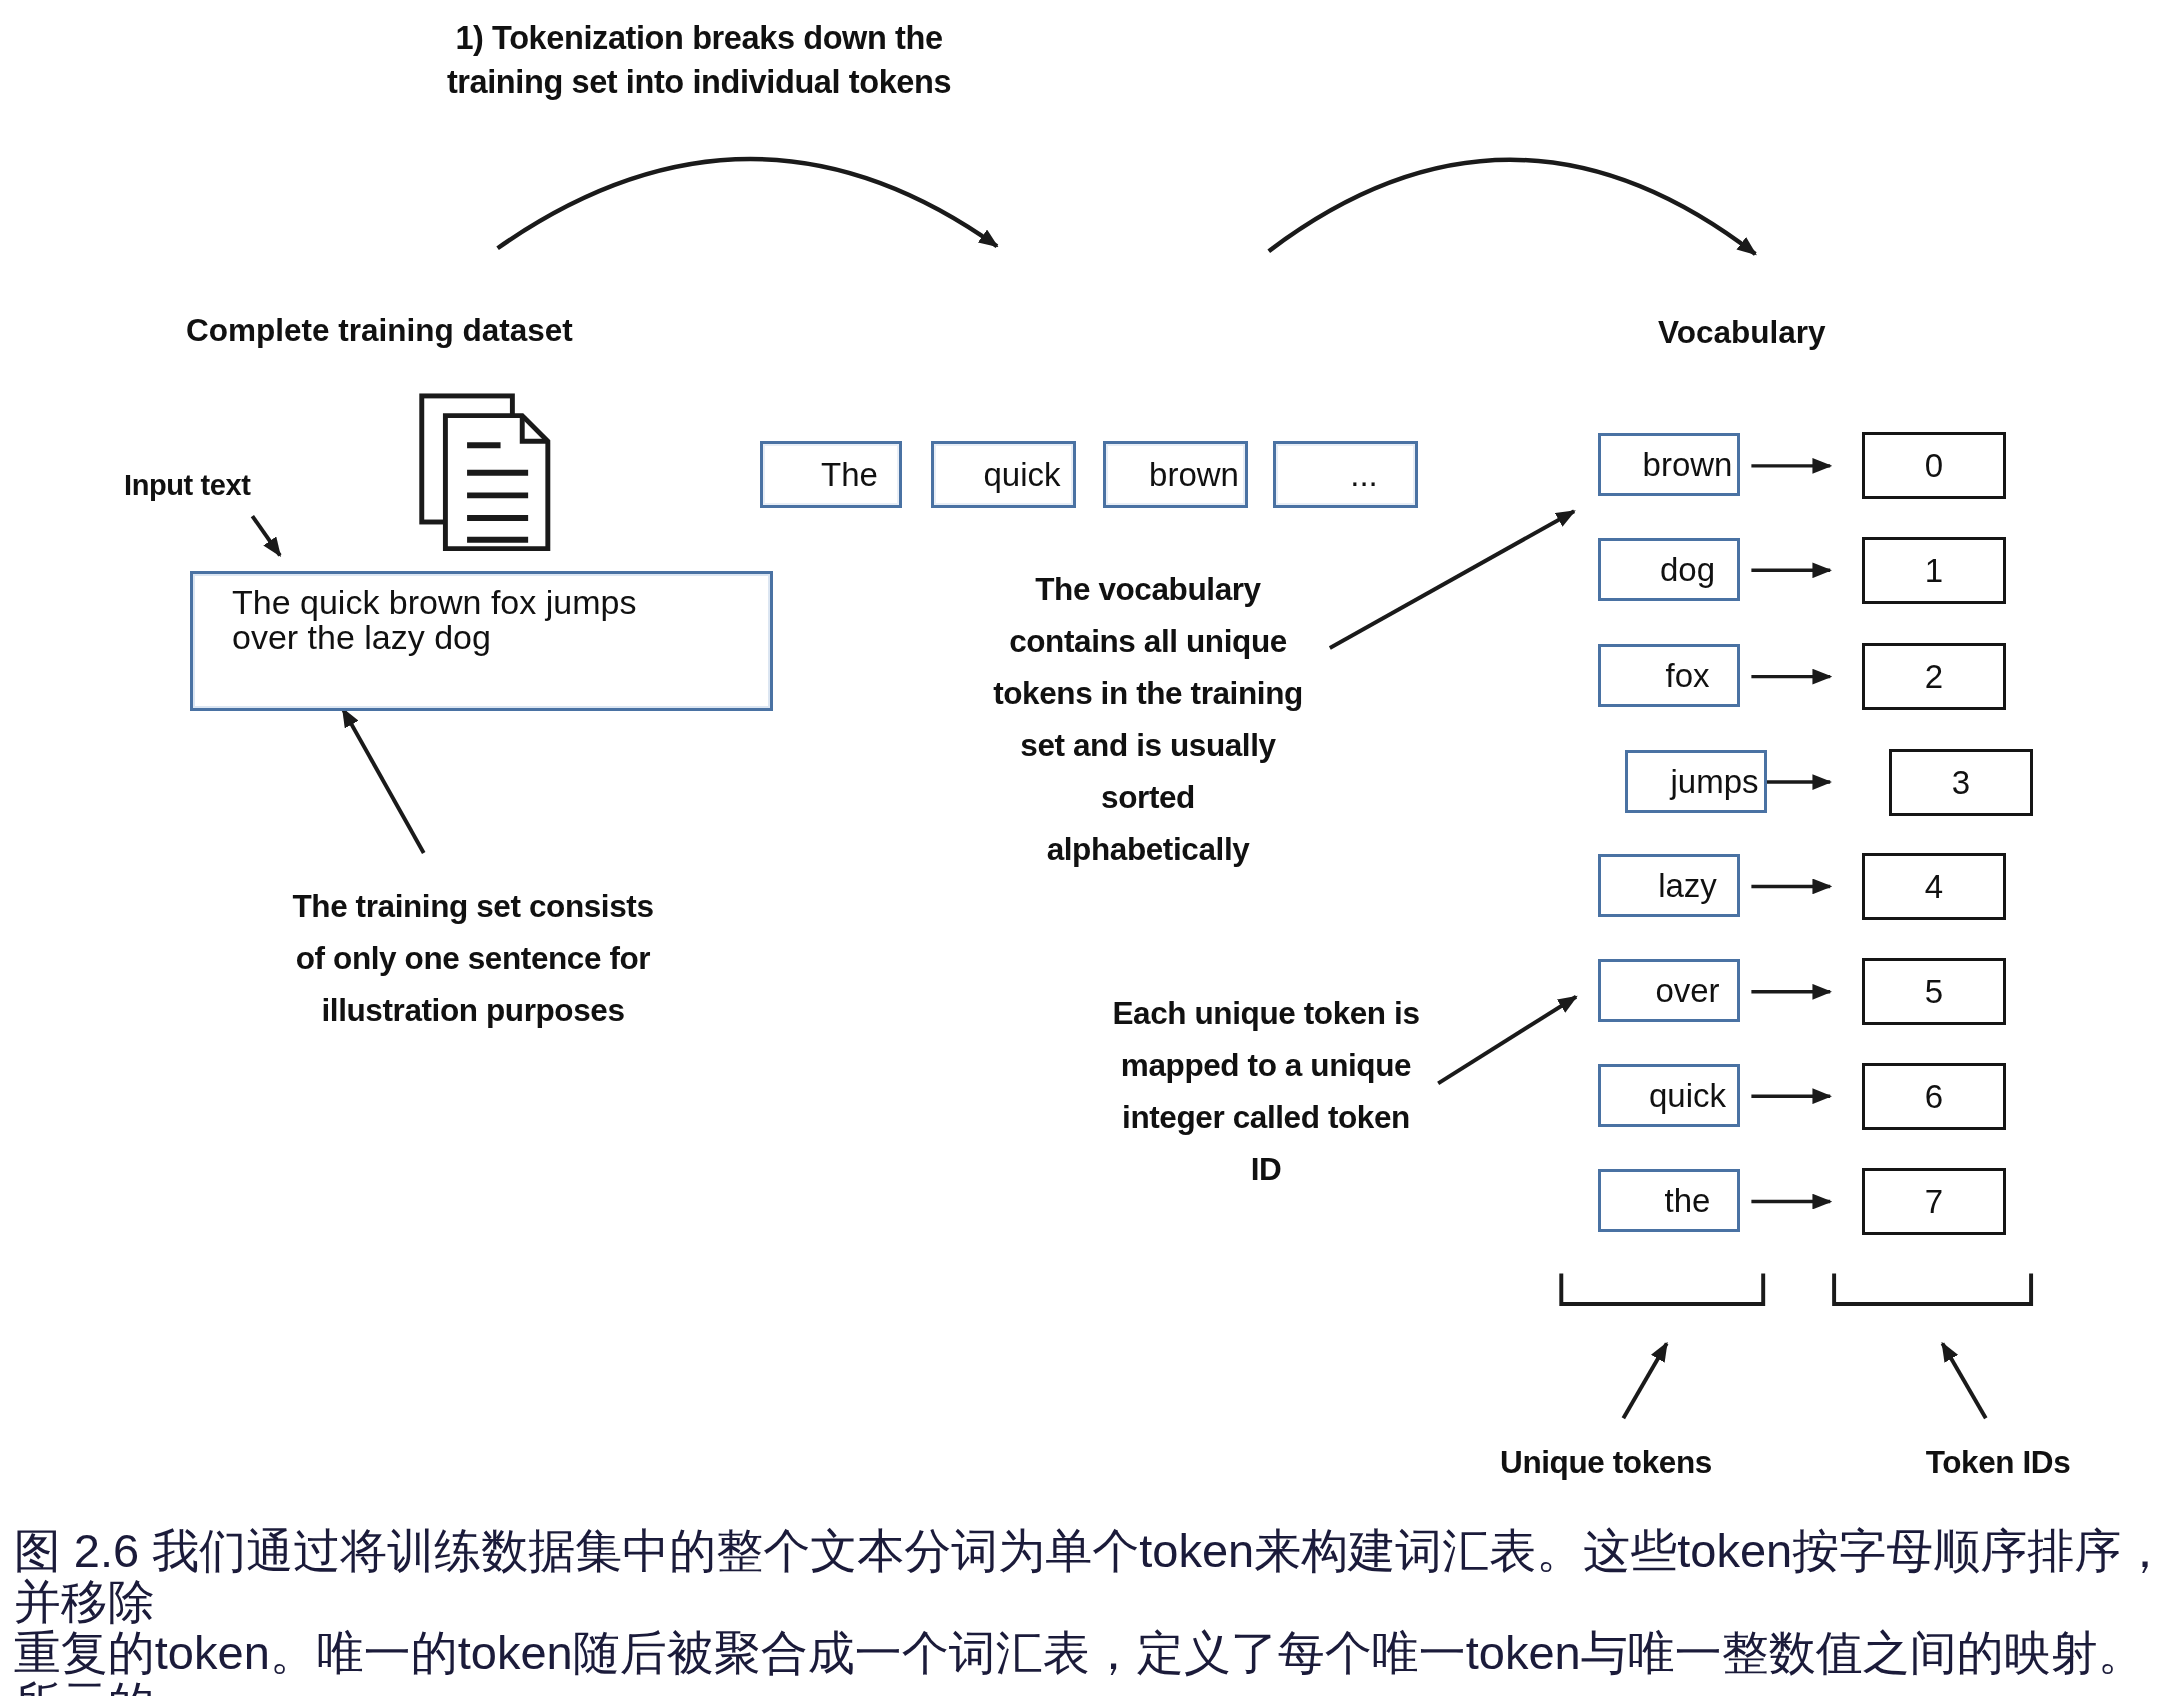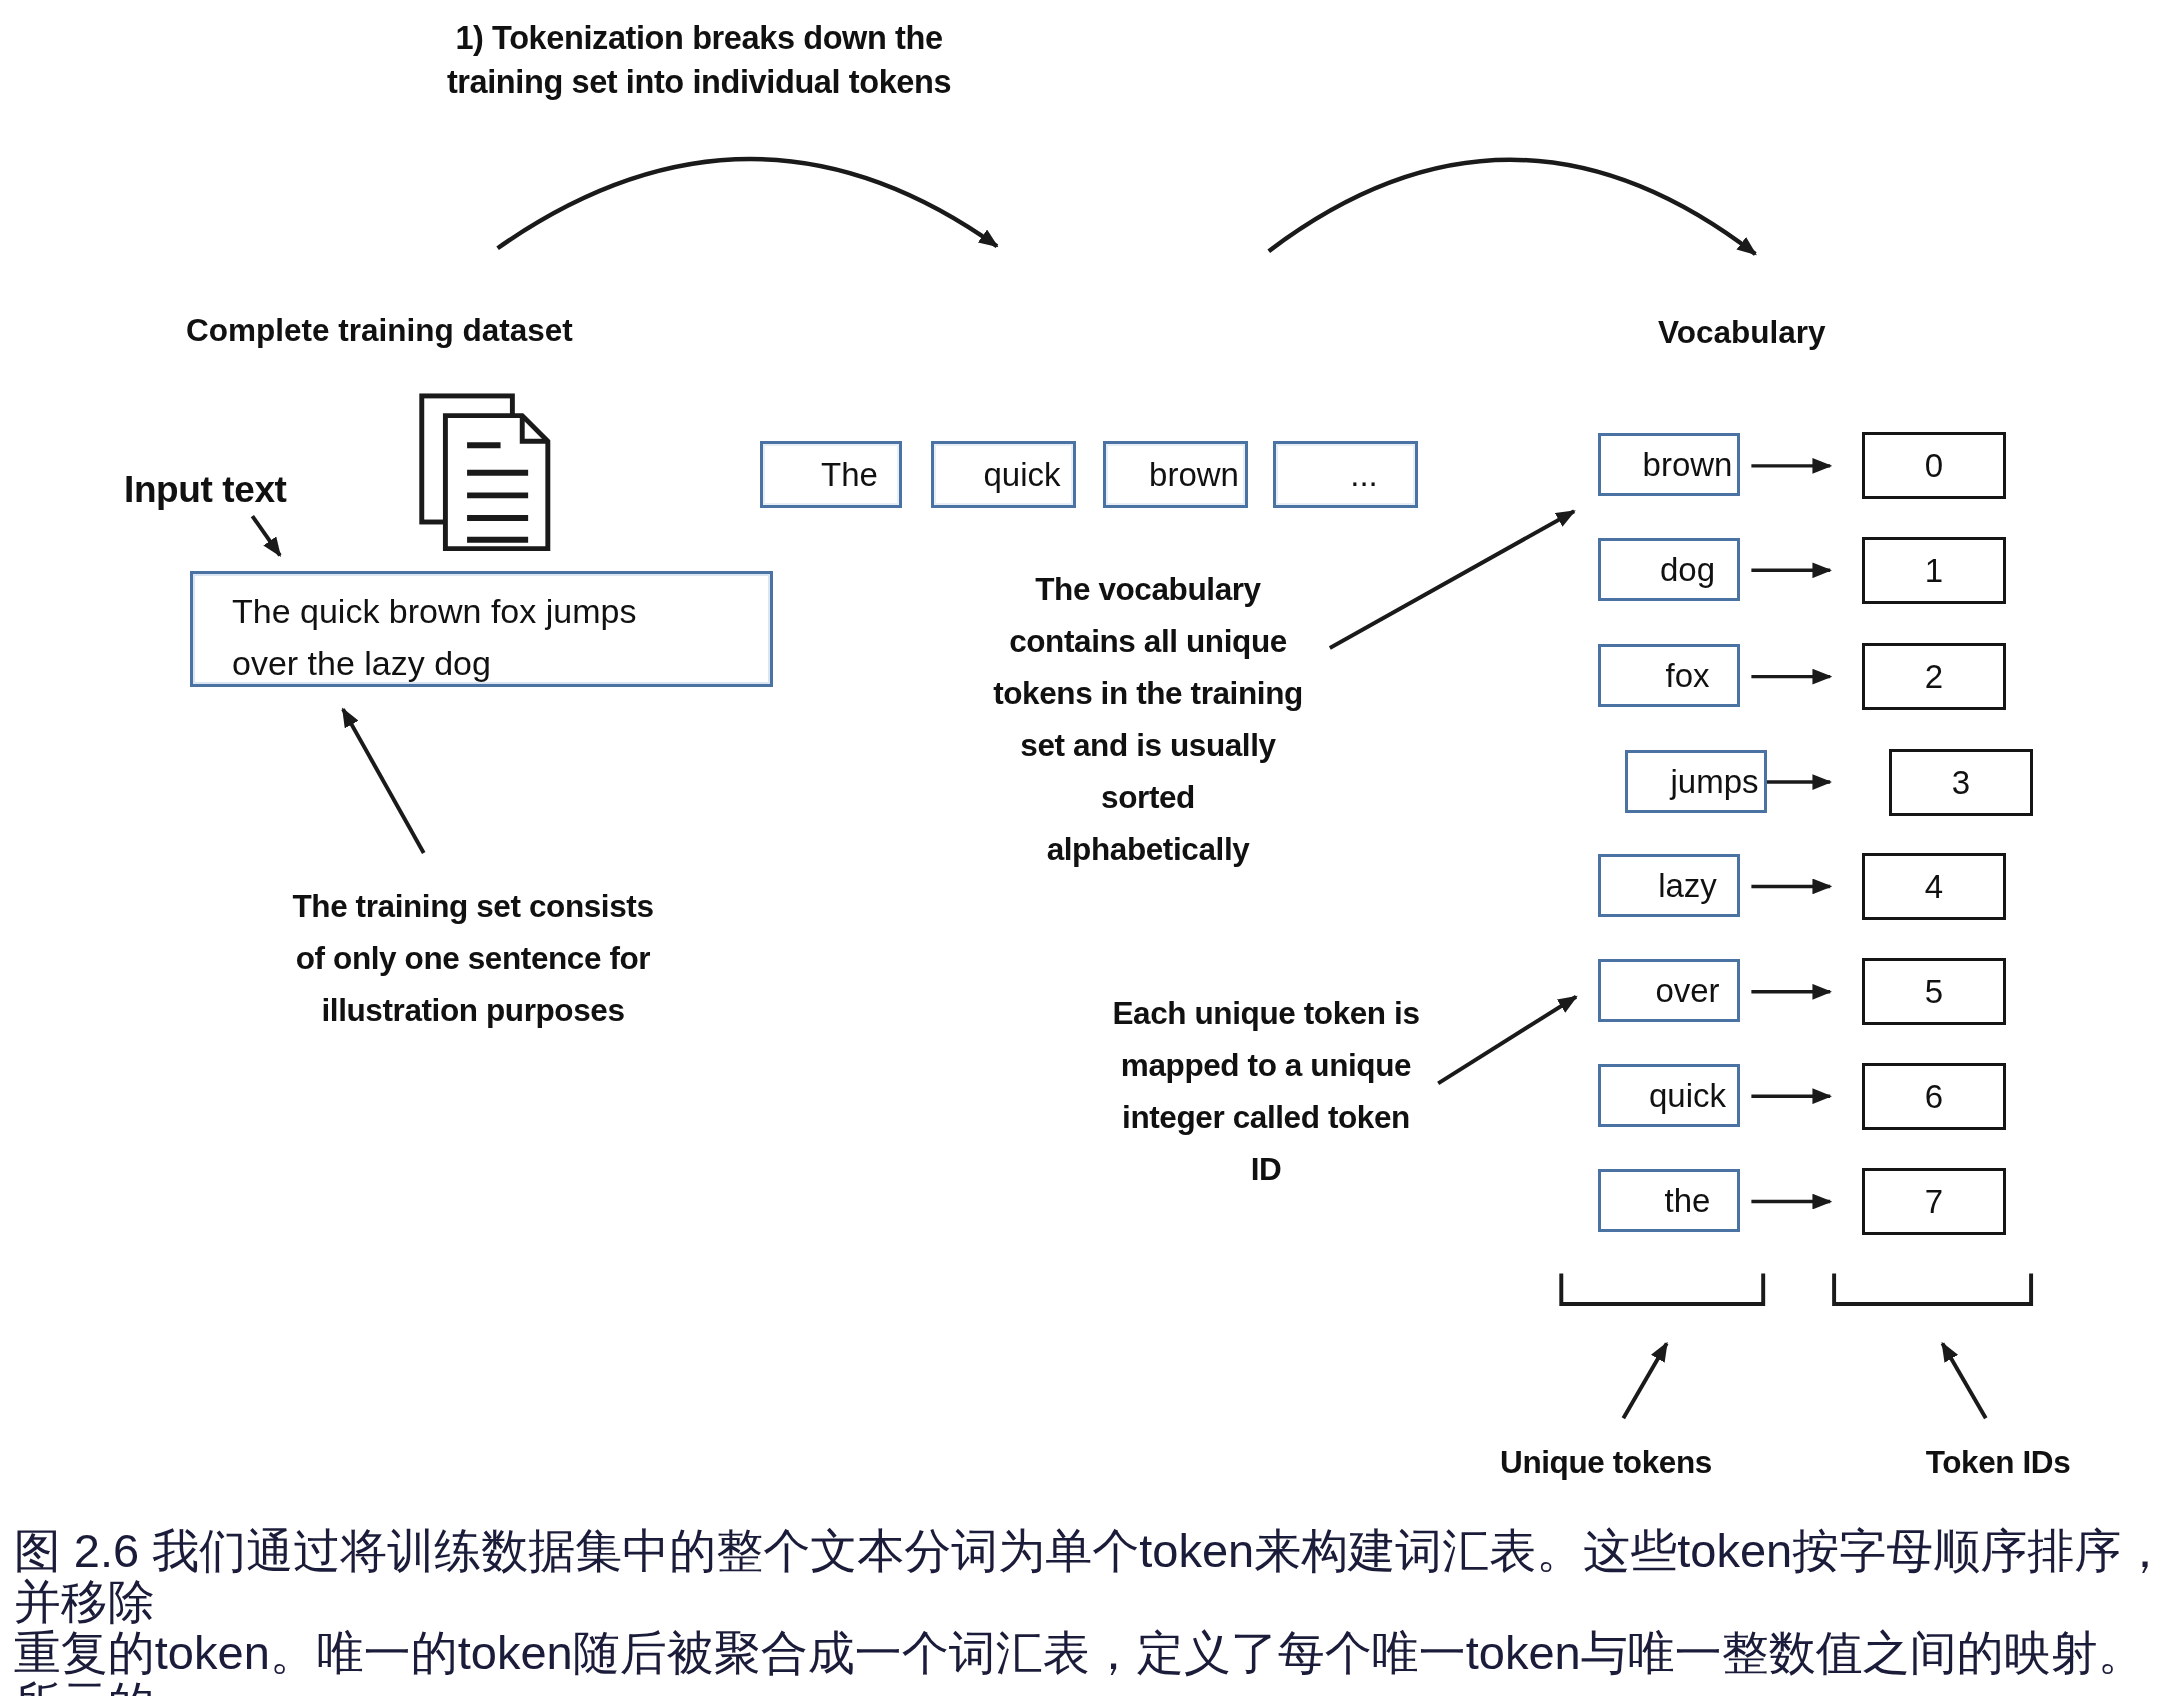--- a/index.html
+++ b/index.html
@@ -24,26 +24,26 @@
   }
   .idb{
     position:absolute;background:#fff;border:3.9px solid var(--box-black);
     display:flex;align-items:center;justify-content:center;
     font-size:33px;color:#111;box-sizing:border-box;
   }
   .vrow{position:absolute;left:1598px;width:408px;height:65px;}
   .vrow .tok{left:0;top:0;width:142px;height:63px;border-width:3px;box-shadow:none;}
   .vrow .idb{right:0;top:-1px;width:144px;height:67px;}
   .input-box{
-    position:absolute;left:190px;top:571px;width:583px;height:116px;box-sizing:border-box;
+    position:absolute;left:190px;top:571px;width:583px;height:140px;box-sizing:border-box;
     background:#fff;border:3px solid var(--box-blue);box-shadow:inset 0 0 0 2px #dce6f2;
-    font-size:34px;line-height:52px;white-space:pre-line;
+    font-size:34px;line-height:35px;white-space:pre-line;
     padding:10.8px 0 0 39px;color:#111;
   }
-  .input-label{position:absolute;left:124px;top:469px;font-weight:700;letter-spacing:-0.4px;font-size:37px;color:#111;}
+  .input-label{position:absolute;left:124px;top:469px;font-weight:700;letter-spacing:-0.4px;font-size:29px;color:#111;}
   .bracket-label{position:absolute;font-weight:700;letter-spacing:-0.4px;font-size:31.5px;text-align:center;color:#111;}
   .caption{
     position:absolute;left:13.8px;top:1525px;width:2159px;
     font-size:47px;line-height:51px;white-space:pre-line;color:var(--caption-color);
   }
 </style>
 </head>
 <body>
 
 <div class="canvas" style="--box-blue: #4a72a3; --box-black: #151515; --caption-color: #1b1b3a;">

